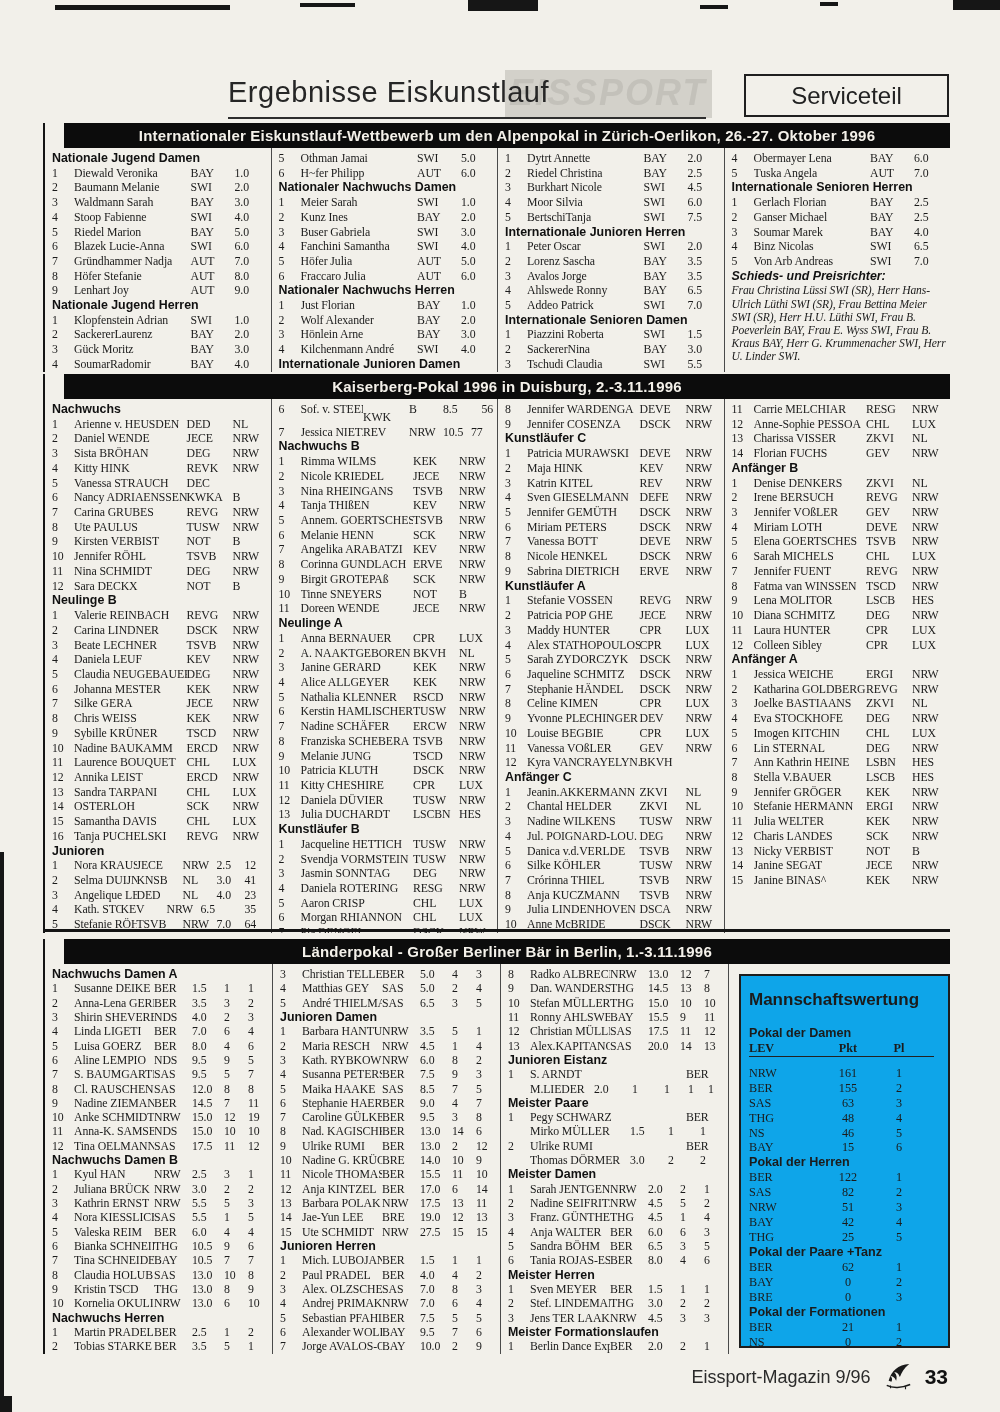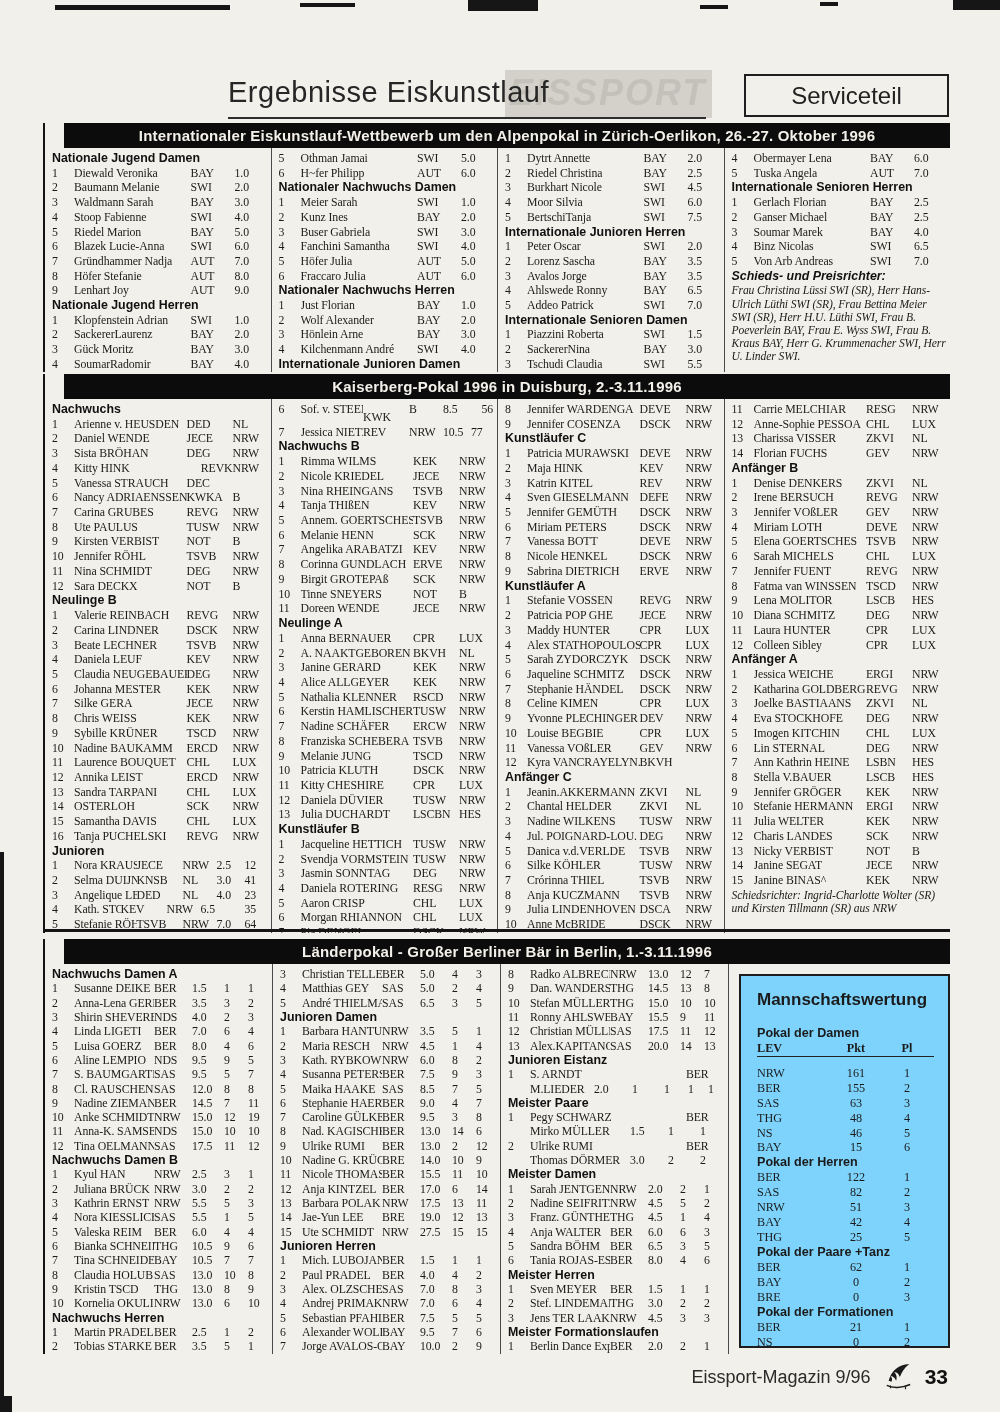--- a/index.html
+++ b/index.html
@@ -32,21 +32,21 @@
   .note { font-style:italic; font-size:11.6px; line-height:13.2px; letter-spacing:-0.1px; white-space:normal; padding-top:1px; }
 
   #sec0 { top:123px; } #sec0 .cols { height:224px; } #sec0 .row, #sec0 .subhead { line-height:14.7px; }
   #sec1 { top:374px; } #sec1 .cols { height:534px; } #sec1 .row, #sec1 .subhead { line-height:14.72px; }
   #sec2 { top:939px; } #sec2 .cols { height:390px; } #sec2 .row, #sec2 .subhead { line-height:14.32px; }
 
   .hrule { position:absolute; left:43px; width:907px; height:3px; background:#141414; top:929px; }
 
   
   .teambox-col { flex:none; width:222px; padding:10px 0 0 10px; border-left:1px solid #4a4a4a; }
-  .teambox { border:2px solid #1d1d1d; height:374px; padding:14px 14px 0 16px; background:#7dd3fc; overflow:hidden; font-size:12.2px; }
+  .teambox { border:2px solid #1d1d1d; height:374px; padding:14px 14px 0 8px; background:#0ea5e9; overflow:hidden; font-size:12.2px; }
   .tb-title { font-family:"Liberation Sans", sans-serif; font-weight:bold; font-size:17px; margin-bottom:16px; }
   .tb-group-h { font-family:"Liberation Sans", sans-serif; font-weight:bold; font-size:12.6px; line-height:15px; }
   .tb-row { display:grid; grid-template-columns:66px 66px 36px; line-height:14.9px; }
   .tb-row span:nth-child(2) { text-align:center; }
   .tb-row span:nth-child(3) { text-align:center; }
   .tb-colhdr { font-weight:bold; border-bottom:1.5px solid #222; margin-bottom:9px; }
 
   
   .footer { position:absolute; top:1362px; right:52px; display:flex; align-items:center; gap:12px; }
   .footer .mag { font-family:"Liberation Sans", sans-serif; font-size:18px; color:#2a2a2a; }
@@ -385,21 +385,21 @@
           </div>
           <div class="row">
             <span class="c-pos">3</span>
             <span class="c-name">Sista BRÖHAN</span>
             <span class="c-t" style="width: 46px;">DEG</span>
             <span class="c-t" style="width: 34px;">NRW</span>
           </div>
           <div class="row">
             <span class="c-pos">4</span>
             <span class="c-name">Kitty HINK</span>
-            <span class="c-t" style="width: 46px; text-align: right;">REVK</span>
+            <span class="c-t" style="width: 46px;">REVK</span>
             <span class="c-t" style="width: 34px;">NRW</span>
           </div>
           <div class="row">
             <span class="c-pos">5</span>
             <span class="c-name">Vanessa STRAUCH</span>
             <span class="c-t" style="width: 46px;">DEC</span>
             <span class="c-t" style="width: 34px;"></span>
           </div>
           <div class="row">
             <span class="c-pos">6</span>
@@ -1174,21 +1174,20 @@
             <span class="c-name">Janine SEGAT</span>
             <span class="c-t" style="width: 46px;">JECE</span>
             <span class="c-t" style="width: 34px;">NRW</span>
           </div>
           <div class="row">
             <span class="c-pos">15</span>
             <span class="c-name">Janine BINAS^</span>
             <span class="c-t" style="width: 46px;">KEK</span>
             <span class="c-t" style="width: 34px;">NRW</span>
           </div>
-          <div class="note">Schiedsrichter: Ingrid-Charlotte Wolter (SR) und Kirsten Tillmann (SR) aus NRW</div>
         </div>
       </div>
   </div>
 
   <div class="hrule"></div>
 
   <div class="section" id="sec2">
     <div class="bar">Länderpokal - Großer Berliner Bär in Berlin, 1.-3.11.1996</div>
     <div class="cols">
         <div class="col">

